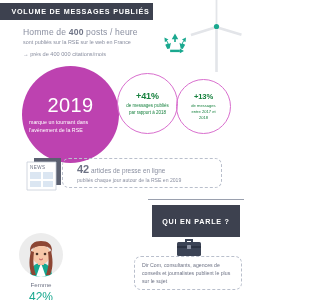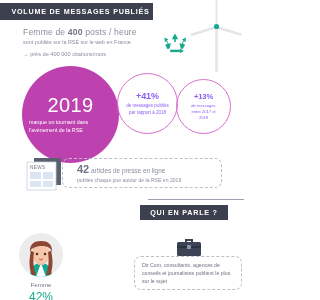--- a/index.html
+++ b/index.html
@@ -35,24 +35,24 @@
     box-sizing: border-box;
   }
   .banner-top {
     left: 0;
     top: 3px;
     width: 153px;
     height: 17px;
     padding-left: 8px;
   }
   .banner-who {
-    right: 20px;
+    right: 8px;
     top: 205px;
     width: 88px;
-    height: 15px;
+    height: 32px;
   }
 
   
   .intro {
     position: absolute;
     left: 23px;
     top: 27px;
     width: 130px;
   }
   .intro-head {
@@ -127,21 +127,21 @@
   .circle-outline {
     position: absolute;
     border-radius: 50%;
     border: 1px solid #d96fce;
     display: flex;
     flex-direction: column;
     align-items: center;
     justify-content: center;
     text-align: center;
     box-sizing: border-box;
-    color: #8b5cf6;
+    color: #15803d;
     background: transparent;
   }
   .circle-41 {
     left: 117px;
     top: 73px;
     width: 61px;
     height: 61px;
     padding: 0 5px;
   }
   .circle-13 {
@@ -274,21 +274,21 @@
 <body>
 
 <div class="page">
 
   <div class="banner banner-top">
     <span>VOLUME DE MESSAGES PUBLIÉS</span>
   </div>
 
   <div class="intro">
     <div class="intro-head">
-      <span>Femme de </span><b>400</b><span> posts / heure</span>
+      <span>Homme de </span><b>400</b><span> posts / heure</span>
     </div>
     <div class="intro-sub">sont publiés sur la RSE sur le web en France</div>
     <div class="intro-note">→ près de 400 000 citations/mois</div>
   </div>
 
   <div class="recycle-icon">
     <svg viewBox="0 0 64 64" width="26" height="26" aria-hidden="true">
       <g fill="#1aa88f">
         <path d="M32 6 L40 20 L34 20 L34 27 L30 27 L30 20 L24 20 Z"></path>
         <path d="M13 44 L8 34 L14 31 L11 25 L7 27 L6 16 L16 21 L12 23 L17 32 L22 29 L19 43 Z"></path>

